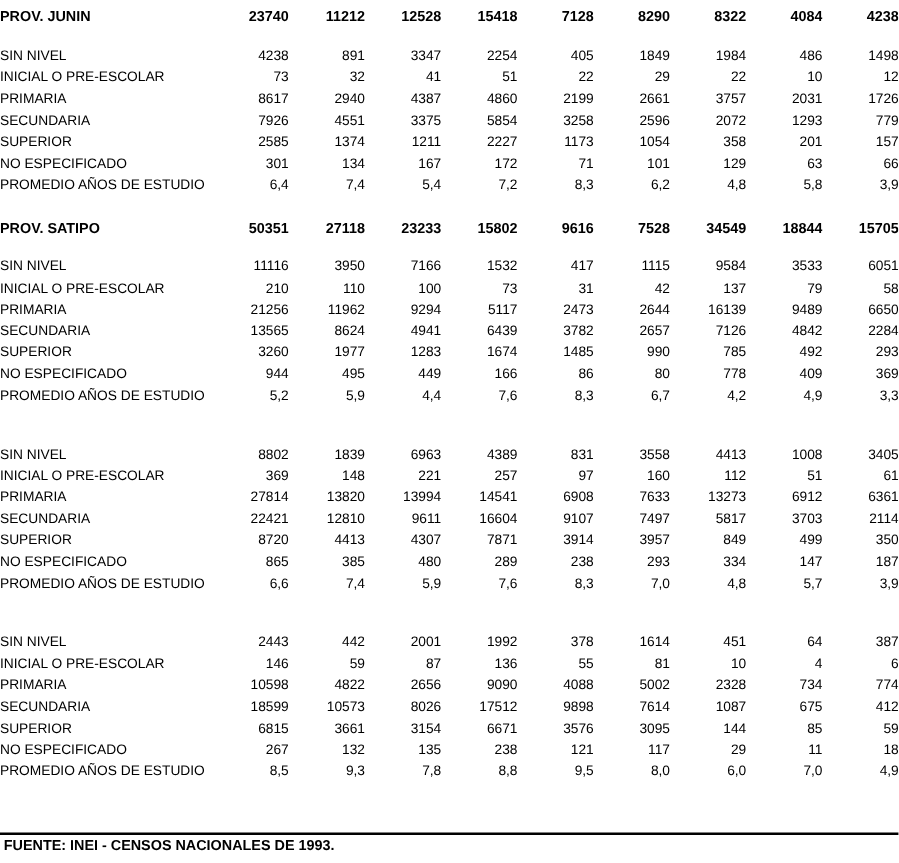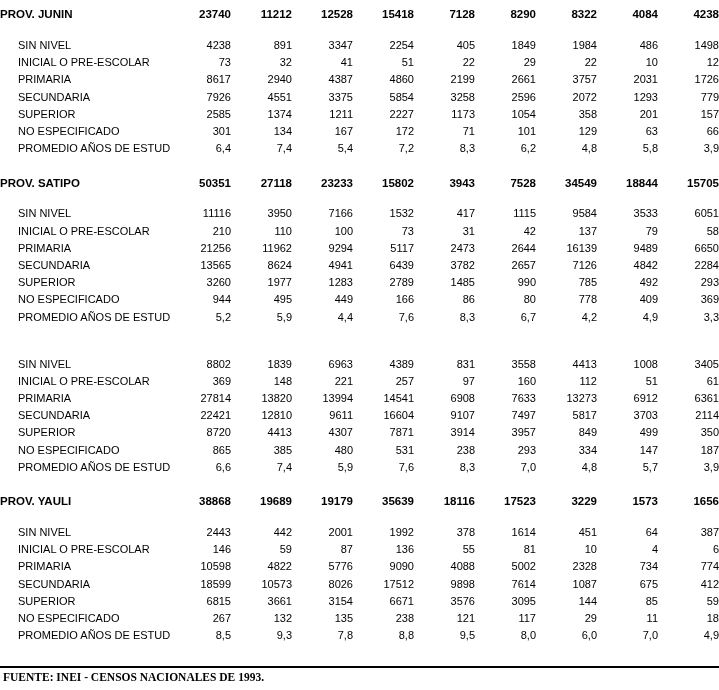--- a/index.html
+++ b/index.html
@@ -28,41 +28,40 @@
     padding: 0;
     margin: 0;
     white-space: nowrap;
     overflow: hidden;
     vertical-align: middle;
     font-size: 11px;
     line-height: 1;
   }
   td.num { text-align: right; padding-right: 3px; }
   td.label { padding-left: 8px; }
-  td.label.indent { padding-left: 18px; }
+  td.label.indent { padding-left: 0; }
   tr.top-pad td { height: 6px; }
   tr.section-header-row td { height: 18px; font-weight: bold; font-size: 11.5px; }
   tr.header-gap td { height: 13px; }
   tr.data-row td { height: 17.2px; }
   tr.section-gap td { height: 17px; }
   .footer-rule {
     position: absolute;
     left: 0;
     top: 666px;
     width: 719px;
     border-top: 2px solid #000000;
   }
   .source-note {
     position: absolute;
     left: 3px;
     top: 671px;
     font-weight: bold;
     font-size: 11.5px;
     white-space: nowrap;
-    font-family: Liberation Serif, serif;
   }
 </style>
 </head>
 <body>
 
 <div class="page">
   <table class="census">
     <colgroup>
       <col style="width:170px">
       <col style="width:61px">
@@ -180,21 +179,21 @@
         </tr>
         <tr class="section-gap">
           <td colspan="10"></td>
         </tr>
         <tr class="section-header-row">
           <td class="label">PROV. SATIPO</td>
           <td class="num">50351</td>
           <td class="num">27118</td>
           <td class="num">23233</td>
           <td class="num">15802</td>
-          <td class="num">3943</td>
+          <td class="num">9616</td>
           <td class="num">7528</td>
           <td class="num">34549</td>
           <td class="num">18844</td>
           <td class="num">15705</td>
         </tr>
         <tr class="header-gap">
           <td colspan="10"></td>
         </tr>
         <tr class="data-row">
           <td class="label indent">SIN NIVEL</td>
@@ -242,21 +241,21 @@
           <td class="num">2657</td>
           <td class="num">7126</td>
           <td class="num">4842</td>
           <td class="num">2284</td>
         </tr>
         <tr class="data-row">
           <td class="label indent">SUPERIOR</td>
           <td class="num">3260</td>
           <td class="num">1977</td>
           <td class="num">1283</td>
-          <td class="num">2789</td>
+          <td class="num">1674</td>
           <td class="num">1485</td>
           <td class="num">990</td>
           <td class="num">785</td>
           <td class="num">492</td>
           <td class="num">293</td>
         </tr>
         <tr class="data-row">
           <td class="label indent">NO ESPECIFICADO</td>
           <td class="num">944</td>
           <td class="num">495</td>
@@ -344,21 +343,21 @@
           <td class="num">3957</td>
           <td class="num">849</td>
           <td class="num">499</td>
           <td class="num">350</td>
         </tr>
         <tr class="data-row">
           <td class="label indent">NO ESPECIFICADO</td>
           <td class="num">865</td>
           <td class="num">385</td>
           <td class="num">480</td>
-          <td class="num">531</td>
+          <td class="num">289</td>
           <td class="num">238</td>
           <td class="num">293</td>
           <td class="num">334</td>
           <td class="num">147</td>
           <td class="num">187</td>
         </tr>
         <tr class="data-row">
           <td class="label indent">PROMEDIO AÑOS DE ESTUDIO</td>
           <td class="num">6,6</td>
           <td class="num">7,4</td>
@@ -366,32 +365,20 @@
           <td class="num">7,6</td>
           <td class="num">8,3</td>
           <td class="num">7,0</td>
           <td class="num">4,8</td>
           <td class="num">5,7</td>
           <td class="num">3,9</td>
         </tr>
         <tr class="section-gap">
           <td colspan="10"></td>
         </tr>
-        <tr class="section-header-row">
-          <td class="label">PROV. YAULI</td>
-          <td class="num">38868</td>
-          <td class="num">19689</td>
-          <td class="num">19179</td>
-          <td class="num">35639</td>
-          <td class="num">18116</td>
-          <td class="num">17523</td>
-          <td class="num">3229</td>
-          <td class="num">1573</td>
-          <td class="num">1656</td>
-        </tr>
         <tr class="header-gap">
           <td colspan="10"></td>
         </tr>
         <tr class="data-row">
           <td class="label indent">SIN NIVEL</td>
           <td class="num">2443</td>
           <td class="num">442</td>
           <td class="num">2001</td>
           <td class="num">1992</td>
           <td class="num">378</td>
@@ -409,21 +396,21 @@
           <td class="num">55</td>
           <td class="num">81</td>
           <td class="num">10</td>
           <td class="num">4</td>
           <td class="num">6</td>
         </tr>
         <tr class="data-row">
           <td class="label indent">PRIMARIA</td>
           <td class="num">10598</td>
           <td class="num">4822</td>
-          <td class="num">5776</td>
+          <td class="num">2656</td>
           <td class="num">9090</td>
           <td class="num">4088</td>
           <td class="num">5002</td>
           <td class="num">2328</td>
           <td class="num">734</td>
           <td class="num">774</td>
         </tr>
         <tr class="data-row">
           <td class="label indent">SECUNDARIA</td>
           <td class="num">18599</td>

